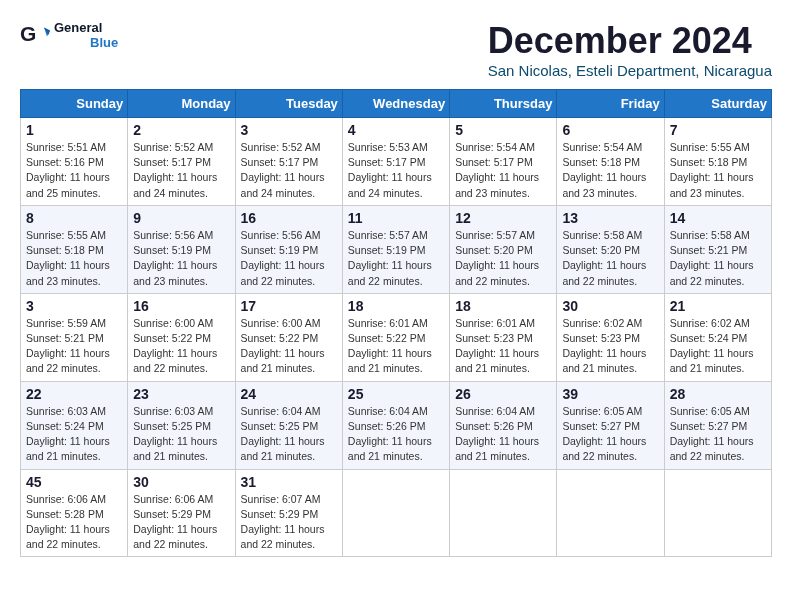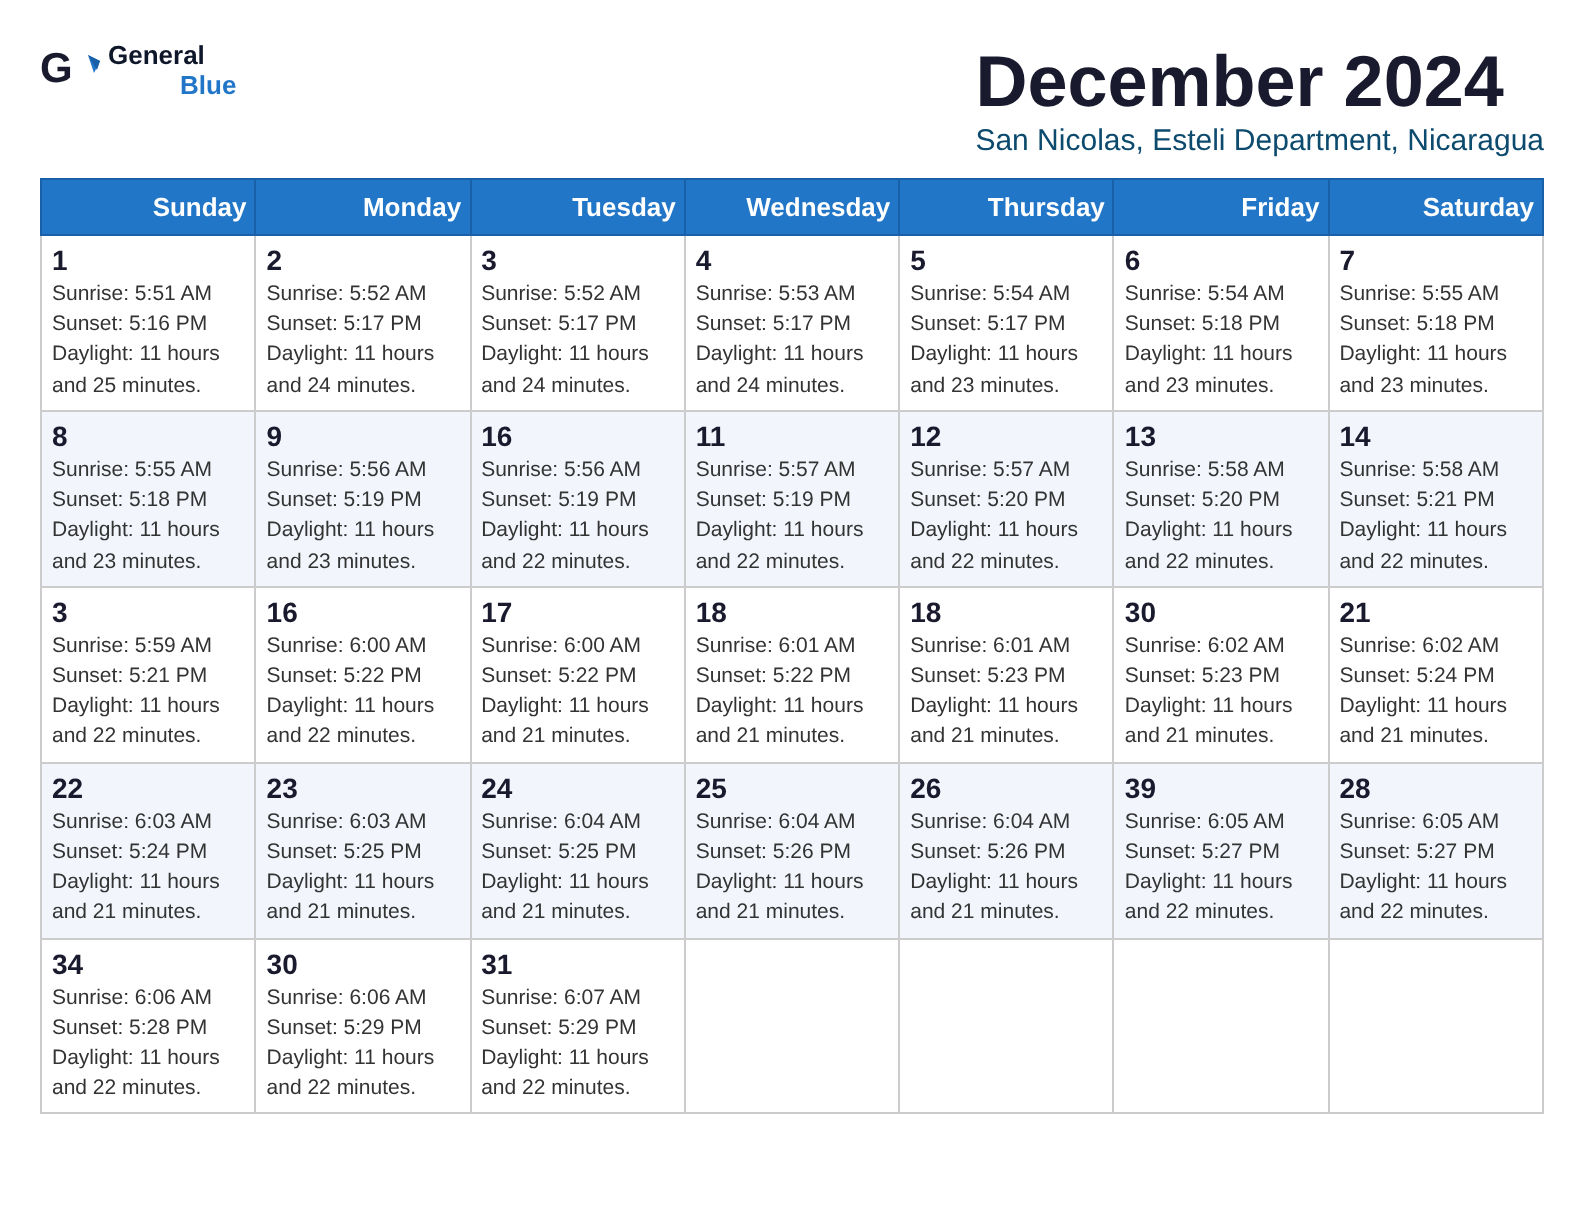--- a/index.html
+++ b/index.html
@@ -227,21 +227,21 @@
           <span class="day-number">39</span>
           <div class="day-info">Sunrise: 6:05 AM<br>Sunset: 5:27 PM<br>Daylight: 11 hours<br>and 22 minutes.</div>
         </td>
         <td>
           <span class="day-number">28</span>
           <div class="day-info">Sunrise: 6:05 AM<br>Sunset: 5:27 PM<br>Daylight: 11 hours<br>and 22 minutes.</div>
         </td>
       </tr>
       <tr>
         <td>
-          <span class="day-number">34</span>
+          <span class="day-number">45</span>
           <div class="day-info">Sunrise: 6:06 AM<br>Sunset: 5:28 PM<br>Daylight: 11 hours<br>and 22 minutes.</div>
         </td>
         <td>
           <span class="day-number">30</span>
           <div class="day-info">Sunrise: 6:06 AM<br>Sunset: 5:29 PM<br>Daylight: 11 hours<br>and 22 minutes.</div>
         </td>
         <td>
           <span class="day-number">31</span>
           <div class="day-info">Sunrise: 6:07 AM<br>Sunset: 5:29 PM<br>Daylight: 11 hours<br>and 22 minutes.</div>
         </td>

